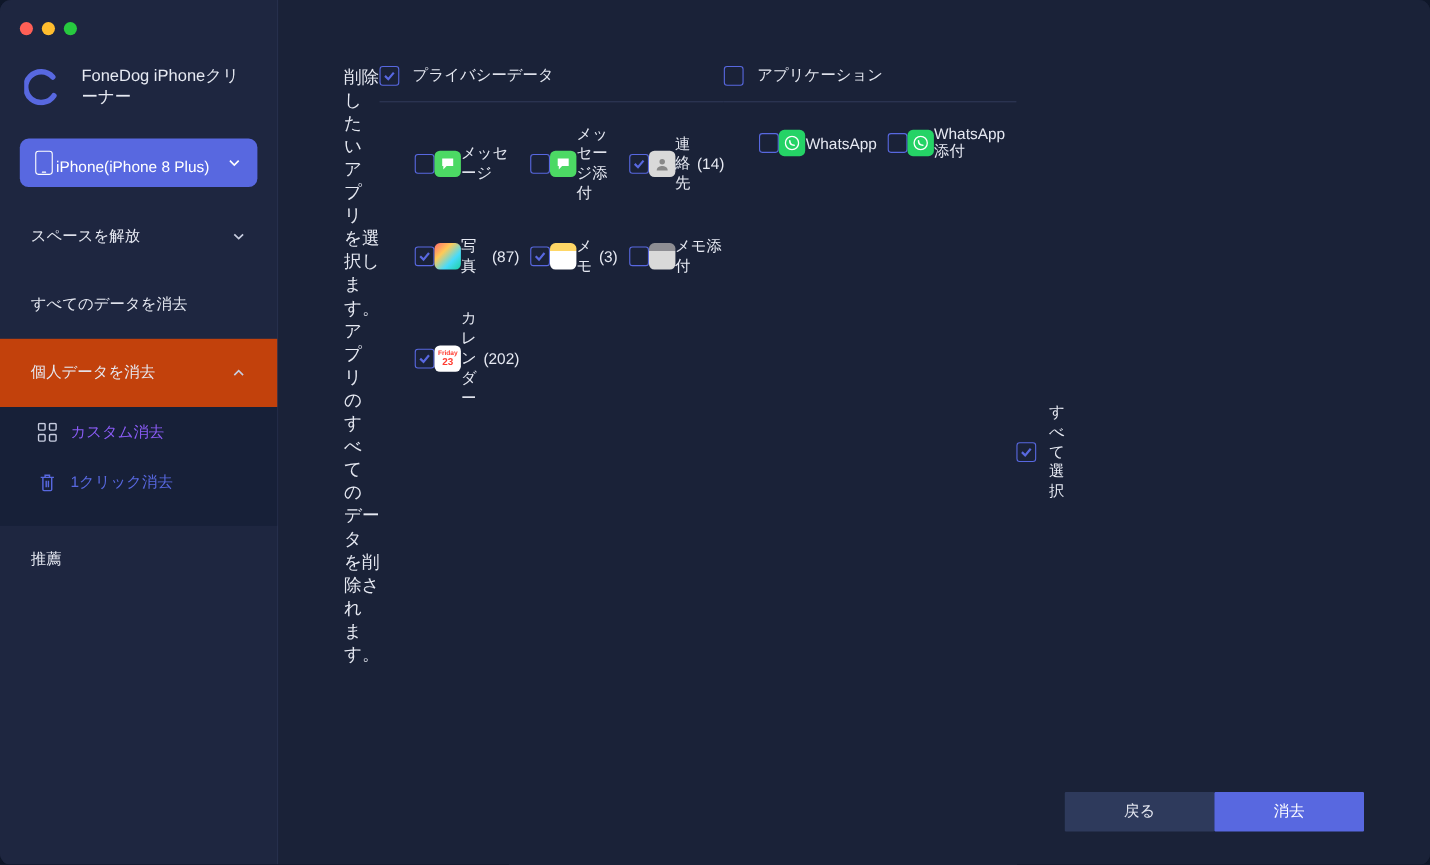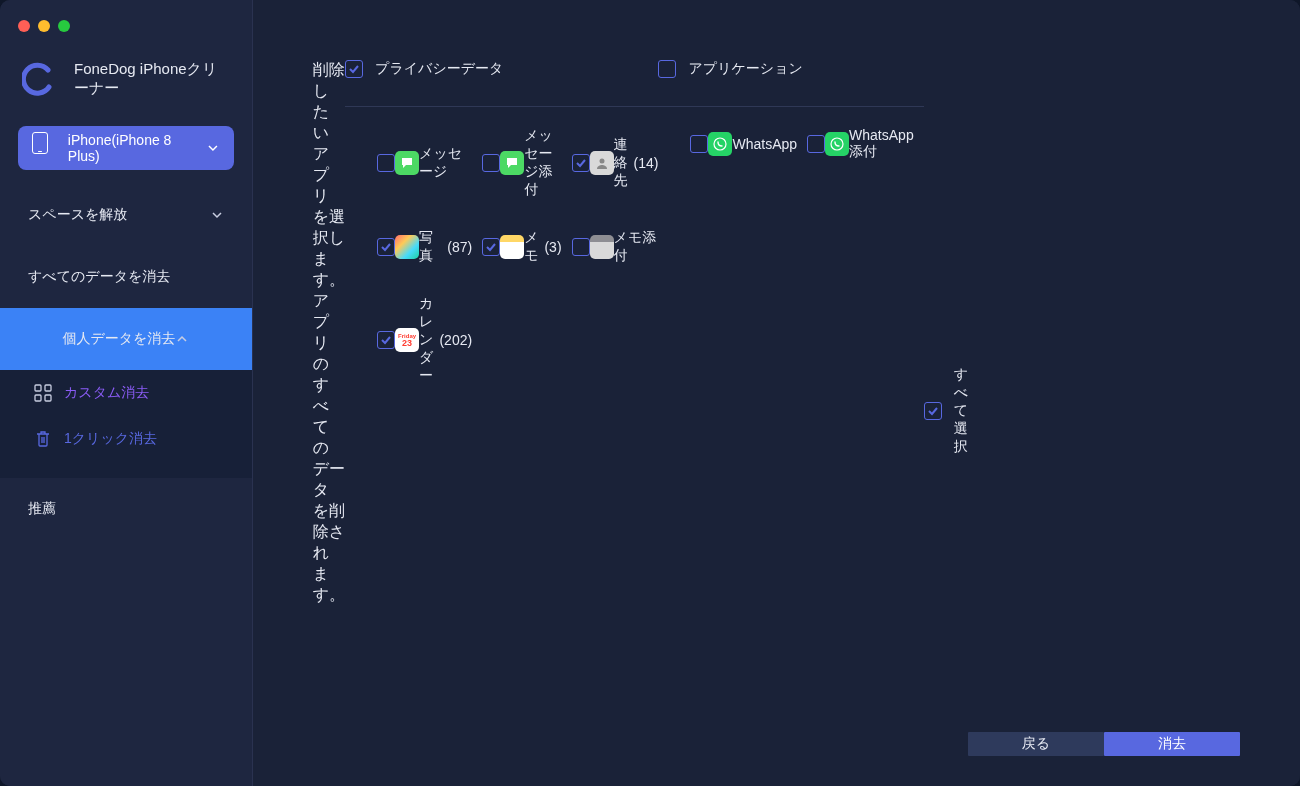--- a/index.html
+++ b/index.html
@@ -13,38 +13,38 @@
   .dot.red { background: #ff5f56; }
   .dot.yellow { background: #ffbd2e; }
   .dot.green { background: #27c93f; }
   
   .brand { display: flex; align-items: center; gap: 18px; padding: 10px 22px 28px; }
   .brand-logo { width: 34px; height: 34px; display: flex; align-items: center; justify-content: center; }
   .brand-logo svg { width: 34px; height: 34px; }
   .brand-title { color: #e6e9f2; font-size: 15px; font-weight: 500; }
   
   .device-select { margin: 0 18px 14px; background: #5868e0; border-radius: 8px; height: 44px; display: flex; align-items: center; padding: 0 14px; color: #fff; font-size: 14px; justify-content: space-between; }
-  .device-select .left { display: flex; align-items: flex-start; gap: 20px; }
+  .device-select .left { display: flex; align-items: flex-end; gap: 3px; }
   .phone-ic { width: 16px; height: 22px; border: 1.5px solid #fff; border-radius: 3px; position: relative; }
   .phone-ic:after { content: ""; position: absolute; bottom: 1px; left: 50%; transform: translateX(-50%); width: 4px; height: 1.5px; background: #fff; border-radius: 1px; }
   .chev { width: 14px; height: 14px; }
   
   .nav-item { padding: 22px 28px; color: #e6e9f2; font-size: 14px; display: flex; align-items: center; justify-content: space-between; }
-  .nav-item.expanded { background: #3b82f6; justify-content: center; }
+  .nav-item.expanded { background: #c2410c; }
   .sub-group { background: #172038; padding-bottom: 16px; }
   .sub-item { padding: 14px 28px 14px 34px; color: #8b5cf6; font-size: 14px; display: flex; align-items: center; gap: 12px; }
   .sub-item.active { color: #5868e0; }
   .sub-icon { width: 18px; height: 18px; display: flex; align-items: center; justify-content: center; }
   
   
   .main { flex: 1; background: #1a2238; display: flex; flex-direction: row; padding: 60px 60px 30px 60px; position: relative; }
   .heading { color: #e6e9f2; font-size: 16px; font-weight: 500; margin-bottom: 36px; }
   
   .section { margin-bottom: 24px; }
-  .section-header { display: flex; align-items: center; gap: 12px; color: #e6e9f2; font-size: 14px; padding-bottom: 28px; border-bottom: 1px solid #2f3856; margin-bottom: 20px; }
+  .section-header { display: flex; align-items: center; gap: 12px; color: #e6e9f2; font-size: 14px; padding-bottom: 14px; border-bottom: 1px solid #2f3856; margin-bottom: 20px; }
   
   .checkbox { width: 18px; height: 18px; border: 1.5px solid #5868e0; border-radius: 3px; display: flex; align-items: center; justify-content: center; flex-shrink: 0; }
   .checkbox.checked svg { display: block; }
   .checkbox svg { display: none; width: 12px; height: 12px; }
   
   .items-grid { display: grid; grid-template-columns: 1fr 1fr 1fr; gap: 30px 10px; padding-left: 32px; }
   .item { display: flex; align-items: center; gap: 0; color: #e6e9f2; font-size: 14px; }
   .app-icon { width: 24px; height: 24px; border-radius: 5px; display: flex; align-items: center; justify-content: center; flex-shrink: 0; font-size: 13px; }
   .count { color: #e6e9f2; margin-left: 6px; }
   
@@ -55,21 +55,21 @@
   .ic-contacts { background: #d9d9d9; }
   .ic-notes { background: linear-gradient(#ffd766 30%, #fff 30%); }
   .ic-voice { background: #1c1c1e; }
   .ic-notesatt { background: linear-gradient(#8e8e93 30%, #d9d9d9 30%); }
   .ic-safari { background: #fff; }
   .ic-whatsapp { background: #25d366; }
   
   .select-all { display: flex; align-items: center; gap: 12px; color: #e6e9f2; font-size: 14px; margin-top: 6px; }
   
   .footer { margin-top: auto; display: flex; justify-content: space-between; }
-  .btn { min-width: 136px; height: 24px; border-radius: 1px; display: flex; align-items: center; justify-content: center; color: #e6e9f2; font-size: 14px; border: none; font-family: Liberation Mono, monospace; }
+  .btn { min-width: 136px; height: 36px; border-radius: 1px; display: flex; align-items: center; justify-content: center; color: #e6e9f2; font-size: 14px; border: none; font-family: Liberation Mono, monospace; }
   .btn.secondary { background: #2e3a5c; }
   .btn.primary { background: #5868e0; color: #fff; }
 </style>
 </head>
 <body>
 
 <div class="app">
 
   <div class="sidebar">
     <div class="traffic">

